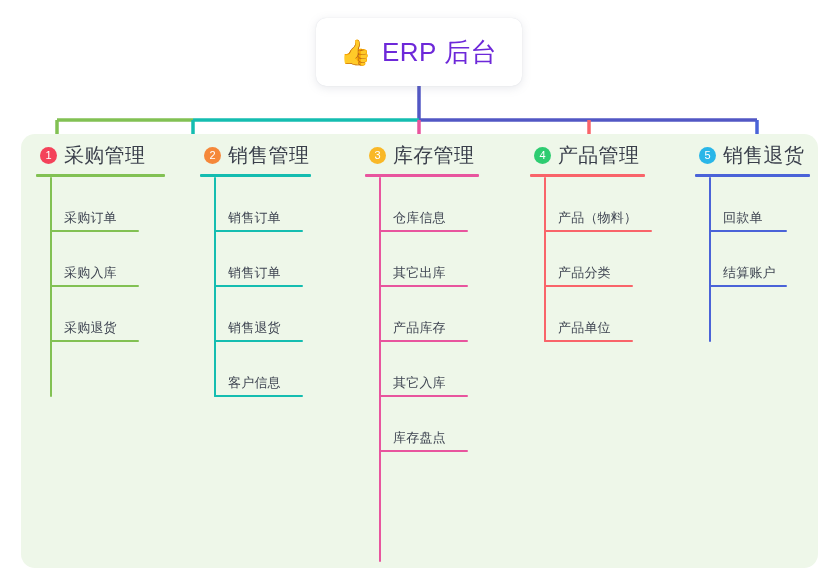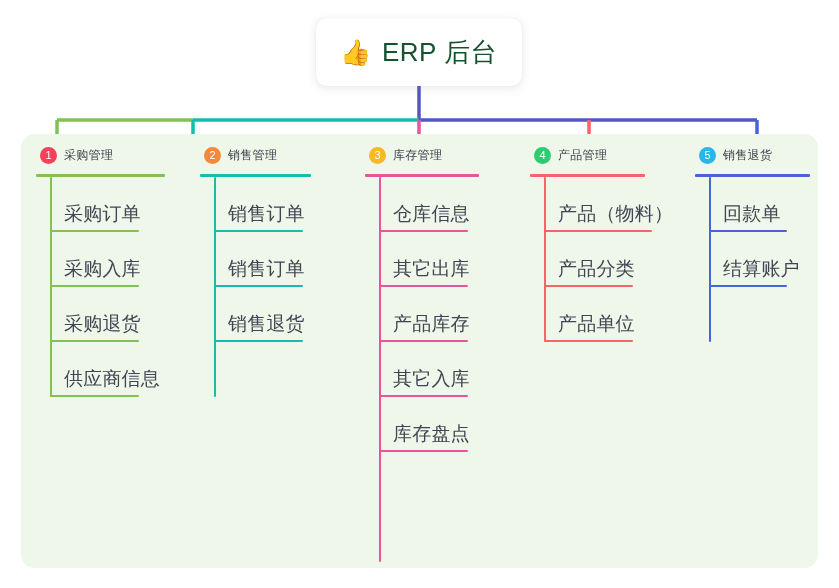--- a/index.html
+++ b/index.html
@@ -38,21 +38,21 @@
     gap: 10px;
     box-sizing: border-box;
   }
   .root-emoji {
     font-size: 25px;
     line-height: 1;
     display: inline-block;
   }
   .root-title {
     font-size: 26px;
-    color: #14532d;
+    color: #6d28d9;
     letter-spacing: 0.5px;
     white-space: nowrap;
   }
 
   
   #connectors {
     position: absolute;
     left: 0;
     top: 0;
     width: 839px;
@@ -104,21 +104,21 @@
     height: 17px;
     border-radius: 50%;
     color: #ffffff;
     font-size: 11px;
     line-height: 17px;
     text-align: center;
     font-weight: normal;
     flex: 0 0 auto;
   }
   .col-title {
-    font-size: 12px;
+    font-size: 20px;
     color: #3a3f4b;
     white-space: nowrap;
     letter-spacing: 0.3px;
   }
   .col-underline {
     margin-top: 7px;
     height: 3px;
     border-radius: 1px;
   }
   .col-0 .col-underline { width: 129px; }
@@ -143,21 +143,21 @@
   }
   .item {
     position: relative;
     height: 55px;
     box-sizing: border-box;
     padding-left: 14px;
     display: flex;
     align-items: flex-end;
   }
   .item-label {
-    font-size: 19px;
+    font-size: 13px;
     color: #3f4552;
     white-space: nowrap;
     padding-bottom: 5px;
     letter-spacing: 0.2px;
   }
   .item-rule {
     position: absolute;
     left: 0;
     bottom: 0;
     height: 2px;
@@ -213,24 +213,20 @@
           <span class="item-rule" style="background: rgb(130, 193, 83);"></span>
         </div>
         <div class="item item-1">
           <span class="item-label">采购入库</span>
           <span class="item-rule" style="background: rgb(130, 193, 83);"></span>
         </div>
         <div class="item item-2">
           <span class="item-label">采购退货</span>
           <span class="item-rule" style="background: rgb(130, 193, 83);"></span>
         </div>
-        <div class="item item-3">
-          <span class="item-label">供应商信息</span>
-          <span class="item-rule" style="background: rgb(130, 193, 83);"></span>
-        </div>
       </div>
     </div>
 
     <div class="column col-1">
       <div class="col-head">
         <span class="badge" style="background: rgb(245, 136, 58);">2</span>
         <span class="col-title">销售管理</span>
       </div>
       <div class="col-underline" style="background: rgb(20, 189, 176);"></div>
       <div class="items">
@@ -240,20 +236,24 @@
           <span class="item-rule" style="background: rgb(20, 189, 176);"></span>
         </div>
         <div class="item item-1">
           <span class="item-label">销售订单</span>
           <span class="item-rule" style="background: rgb(20, 189, 176);"></span>
         </div>
         <div class="item item-2">
           <span class="item-label">销售退货</span>
           <span class="item-rule" style="background: rgb(20, 189, 176);"></span>
         </div>
+        <div class="item item-3">
+          <span class="item-label">客户信息</span>
+          <span class="item-rule" style="background: rgb(20, 189, 176);"></span>
+        </div>
       </div>
     </div>
 
     <div class="column col-2">
       <div class="col-head">
         <span class="badge" style="background: rgb(249, 184, 39);">3</span>
         <span class="col-title">库存管理</span>
       </div>
       <div class="col-underline" style="background: rgb(232, 85, 158);"></div>
       <div class="items">

